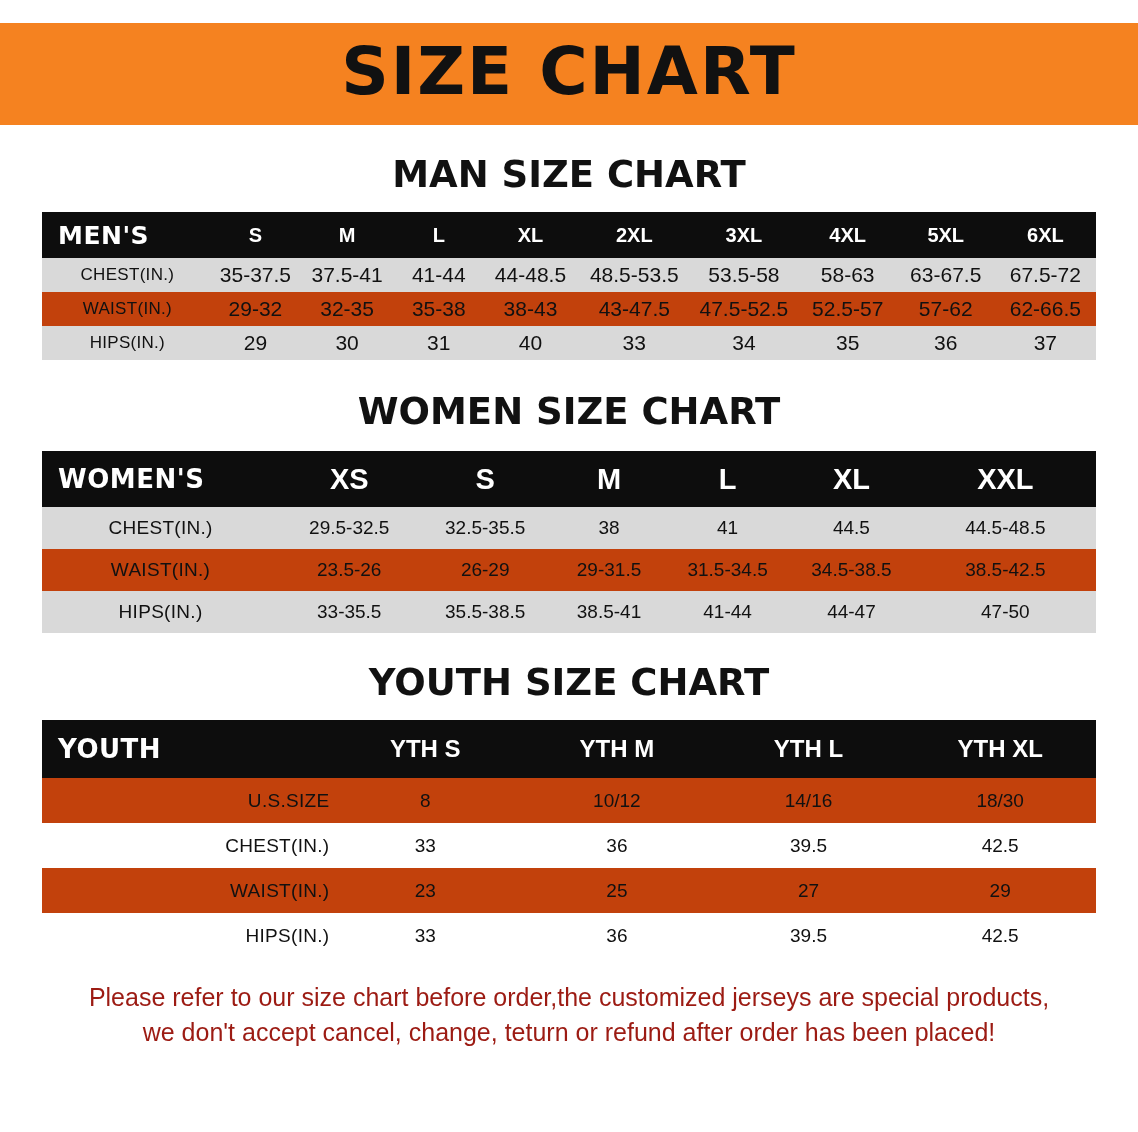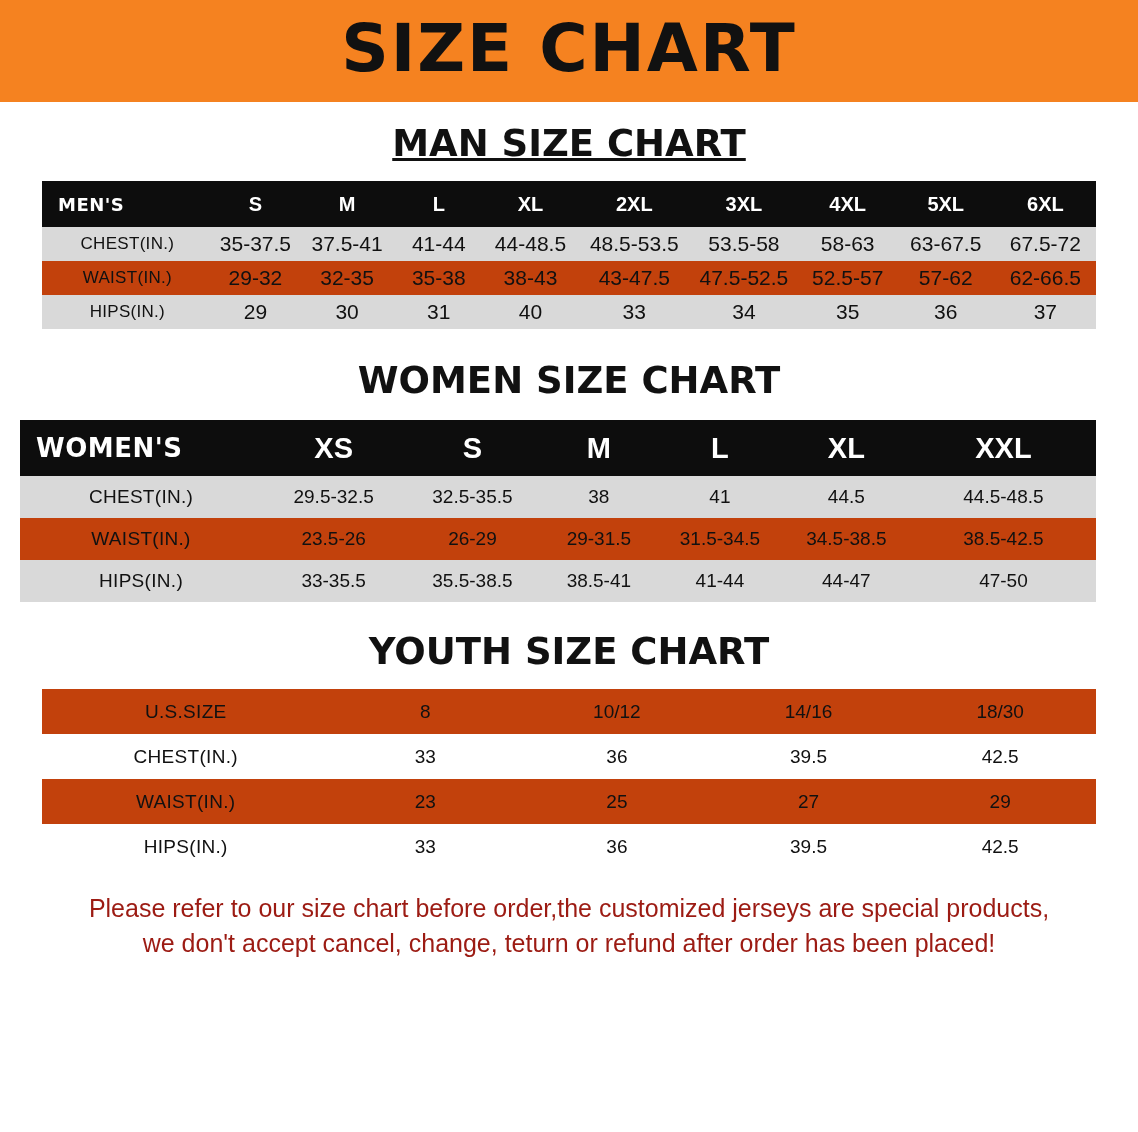--- a/index.html
+++ b/index.html
@@ -19,39 +19,40 @@
     overflow: hidden;
   }
 
   
   .banner {
     height: 102px;
     background: #F58220;
     display: flex;
     align-items: center;
     justify-content: center;
+    margin-top: 23px;
   }
   .banner-title {
     font-family: "DejaVu Sans", sans-serif;
     font-weight: bold;
     font-size: 66px;
     letter-spacing: 2px;
     color: #111111;
     line-height: 1;
     margin-top: -4px;
   }
 
   
   .section-title {
     text-align: center;
     font-family: "DejaVu Sans", sans-serif;
     font-weight: bold;
     color: #111111;
   }
-  .title-man    { font-size: 37px; margin-top: 20px; text-decoration: underline; }
+  .title-man    { font-size: 37px; margin-top: 28px; }
   .title-women  { font-size: 37px; margin-top: 30px; }
   .title-youth  { font-size: 37px; margin-top: 28px; }
 
   
   .tbl-wrap {
     padding: 0 42px;
   }
   table {
     width: 100%;
     border-collapse: collapse;
@@ -80,32 +81,32 @@
   }
 
   
   .row-a td { background: #d9d9d9; }
   .row-b td { background: #c2410c; }
   .row-c td { background: #d9d9d9; }
   .row-w td { background: #ffffff; }
 
   .men-tbl td { height: 34px; font-size: 21px; }
   .men-tbl .hdr td { font-size: 20px; height: 46px; }
-  .men-tbl .hdr td.first { font-size: 18px; }
+  .men-tbl .hdr td.first { font-size: 25px; }
   .men-tbl td.lbl { text-align: center; font-size: 17px; letter-spacing: 0.3px; }
 
   .women-tbl td { height: 42px; font-size: 19px; }
   .women-tbl .hdr td { font-size: 29px; height: 56px; }
   .women-tbl .hdr td.first { font-size: 26px; }
   .women-tbl td.lbl { text-align: center; font-size: 19px; letter-spacing: 0.3px; }
 
   .youth-tbl td { height: 45px; font-size: 19px; }
   .youth-tbl .hdr td { font-size: 24px; height: 58px; }
   .youth-tbl .hdr td.first { font-size: 26px; }
-  .youth-tbl td.lbl { text-align: center; font-size: 19px; letter-spacing: 0.3px; }
+  .youth-tbl td.lbl { text-align: right; font-size: 19px; letter-spacing: 0.3px; }
 
   
   .note {
     margin: 22px 34px 0 34px;
     color: #9c1b13;
     font-family: "Liberation Sans", sans-serif;
     font-size: 25px;
     line-height: 1.38;
     text-align: center;
   }
@@ -184,21 +185,21 @@
           <td>35</td>
           <td>36</td>
           <td>37</td>
         </tr>
       </tbody>
     </table>
   </div>
 
   <div class="section-title title-women">WOMEN SIZE CHART</div>
 
-  <div class="tbl-wrap" style="margin-top:18px;padding-left:20px;">
+  <div class="tbl-wrap" style="margin-top:18px;">
     <table class="women-tbl">
       <colgroup>
         <col style="width:22.5%">
           <col style="width:13.3%">
           <col style="width:12.5%">
           <col style="width:11%">
         <col style="width:11.5%">
           <col style="width:12%">
           <col style="width:17.2%">
       </colgroup>
@@ -248,20 +249,27 @@
   <div class="tbl-wrap" style="margin-top:16px;">
     <table class="youth-tbl">
       <colgroup>
         <col style="width:24%">
           <col style="width:16%">
           <col style="width:16%">
           <col style="width:16%">
           <col style="width:16%">
       </colgroup>
       <tbody>
+        <tr class="hdr">
+          <td class="first">YOUTH</td>
+          <td>YTH S</td>
+          <td>YTH M</td>
+          <td>YTH L</td>
+          <td>YTH XL</td>
+        </tr>
         <tr class="row-b">
           <td class="lbl">U.S.SIZE</td>
           <td>8</td>
           <td>10/12</td>
           <td>14/16</td>
           <td>18/30</td>
         </tr>
         <tr class="row-w">
           <td class="lbl">CHEST(IN.)</td>
           <td>33</td>

